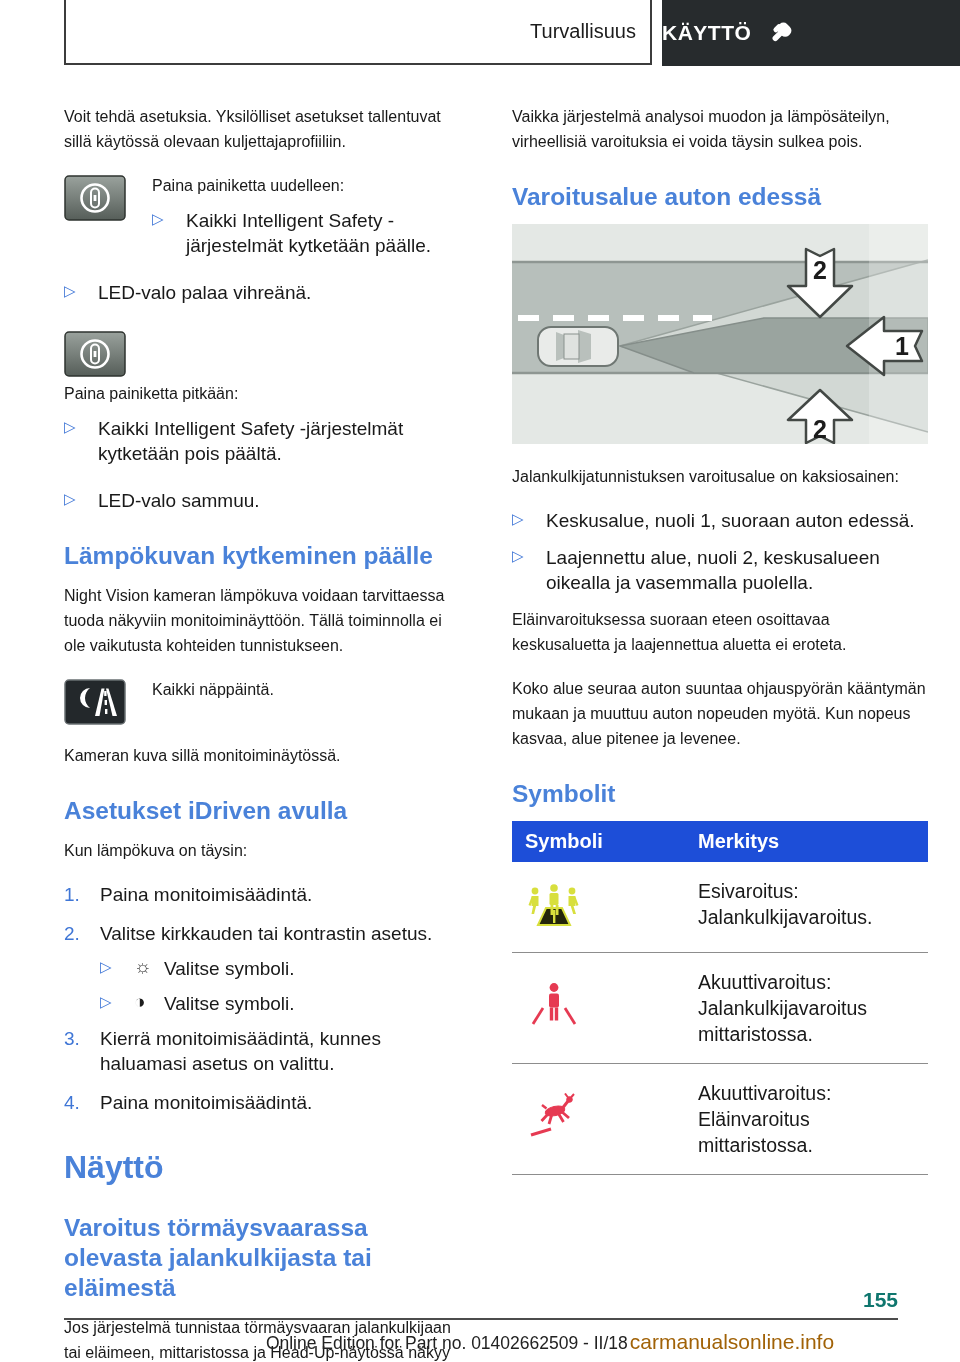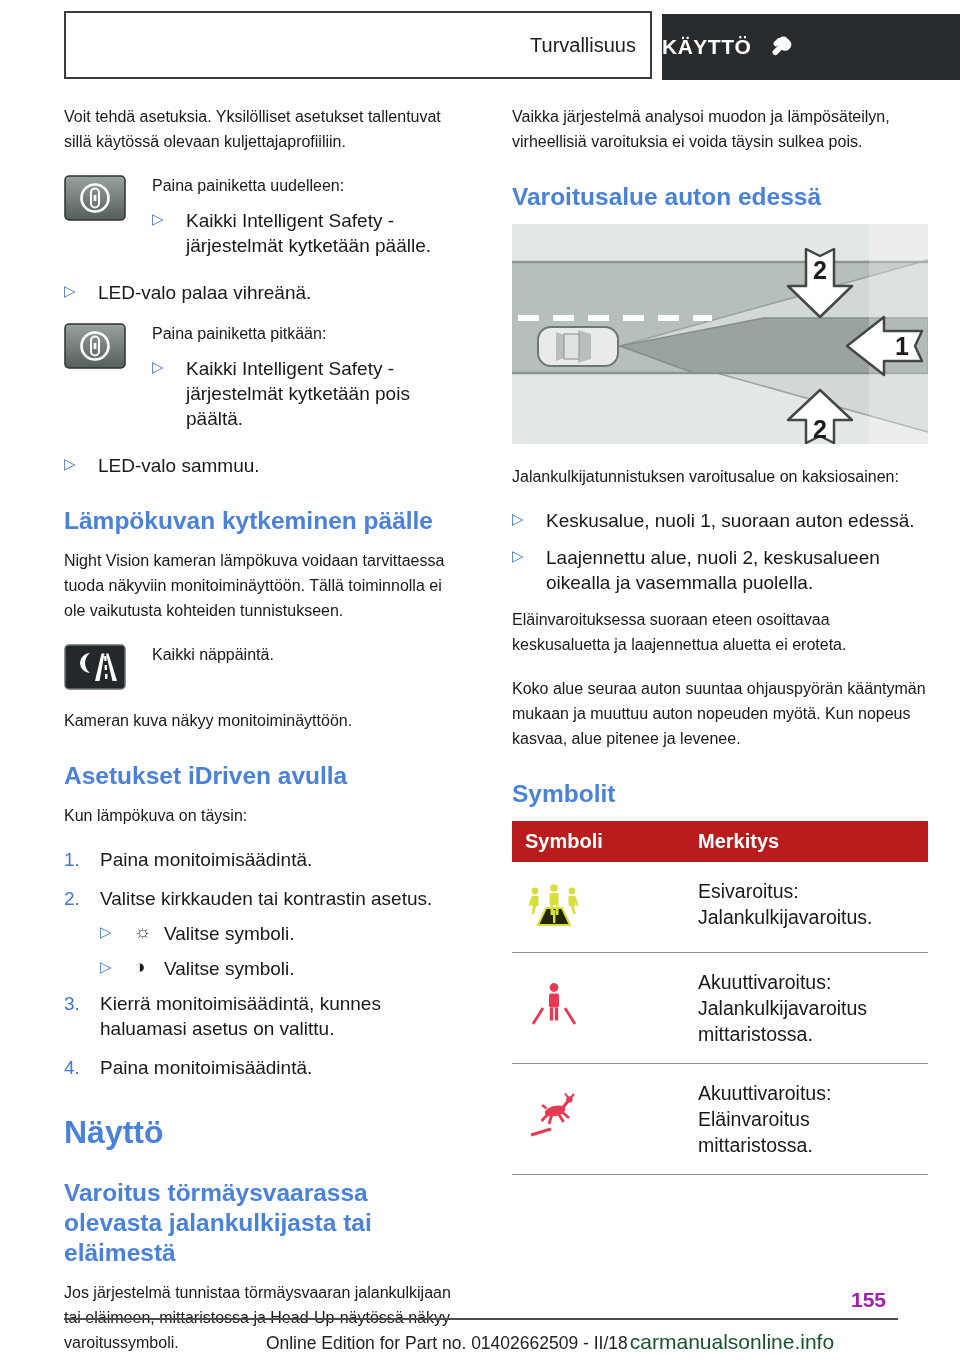--- a/index.html
+++ b/index.html
@@ -1,20 +1,20 @@
 <!DOCTYPE html>
 <html lang="fi"><head>
 <meta charset="utf-8">
 <style>
   html,body{margin:0;padding:0;}
   body{width:960px;height:1362px;background:#ffffff;font-family:"Liberation Sans","DejaVu Sans",sans-serif;color:#191919;position:relative;overflow:hidden;}
   .page{width:960px;height:1362px;position:relative;}
 
   
-  .hdr{position:absolute;top:14px;left:0;width:960px;height:66px;}
+  .hdr{position:absolute;top:0;left:0;width:960px;height:66px;}
   .hdr-box{position:absolute;left:64px;top:-3px;width:588px;height:68px;border:2px solid #3c3c3c;background:#fff;box-sizing:border-box;display:flex;align-items:center;justify-content:flex-end;padding-right:14px;}
   .hdr-section{font-size:20px;color:#1c1c1c;}
   .hdr-tab{position:absolute;left:662px;top:0;width:323px;height:66px;background:#272b2d;display:flex;align-items:center;justify-content:flex-start;gap:18px;}
   .hdr-chapter{color:#fff;font-size:21px;font-weight:bold;letter-spacing:.5px;}
 
   
   .content{position:absolute;top:104px;left:64px;width:864px;display:flex;gap:51px;}
   .col-l{width:397px;flex:none;}
   .col-r{width:416px;flex:none;}
   .p{font-size:16px;line-height:25px;margin:0 0 19px;}
@@ -37,31 +37,31 @@
   .substeps{margin:10px 0 2px;}
   .substeps .brow{margin-bottom:10px;}
   .glyph{display:inline-block;width:30px;color:#4b4b4b;font-size:19px;}
 
   
   .diagram{margin:8px 0 20px;}
   .diagram svg{display:block;}
 
   
   table.sym{width:100%;border-collapse:collapse;margin-top:4px;}
-  table.sym th{background:#b91c1c;color:#fff;font-size:20px;font-weight:bold;text-align:left;padding:9px 12px 9px 13px;}
+  table.sym th{background:#1d4ed8;color:#fff;font-size:20px;font-weight:bold;text-align:left;padding:9px 12px 9px 13px;}
   table.sym th:first-child{width:148px;}
   table.sym td{border-bottom:1.5px solid #8d8d8d;padding:16px 10px 16px 13px;font-size:19.5px;line-height:26px;vertical-align:top;}
   table.sym td.icon-cell{vertical-align:middle;}
 
   
-  .pageno{position:absolute;right:74px;bottom:50px;font-size:21px;font-weight:bold;color:#a21caf;}
+  .pageno{position:absolute;right:62px;bottom:50px;font-size:21px;font-weight:bold;color:#0f766e;}
   .f-line{position:absolute;left:64px;right:62px;bottom:42px;border-top:2.5px solid #4c4c4c;}
   .f-row{position:absolute;left:0;right:0;bottom:8px;display:flex;justify-content:center;align-items:baseline;transform:translateX(70px);}
   .f-edition{font-size:17.5px;color:#222;}
-  .f-mark{font-size:21px;color:#14532d;margin-left:2px;}
+  .f-mark{font-size:21px;color:#a16207;margin-left:2px;}
 </style>
 </head>
 <body>
 
 <div class="page">
 
   <div class="hdr">
     <div class="hdr-box">
       <span class="hdr-section">Turvallisuus</span>
     </div>
@@ -107,21 +107,21 @@
             <span class="btext">Kaikki Intelligent Safety -järjestelmät kytketään päälle.</span>
           </div>
         </div>
       </div>
 
       <div class="brow">
         <span class="tri">▷</span>
         <span class="btext">LED-valo palaa vihreänä.</span>
       </div>
 
-      <div class="iblock" style="margin-top:16px;">
+      <div class="iblock" style="margin-top:24px;flex-direction:column;">
         <div class="ibicon">
           <svg width="62" height="46" viewBox="0 0 62 46">
             <rect x="1" y="1" width="60" height="44" rx="4" fill="url(#isg1)" stroke="#2e332f" stroke-width="1.5"></rect>
             <circle cx="31" cy="23" r="13.5" fill="none" stroke="#ffffff" stroke-width="2.6"></circle>
             <rect x="27" y="13.5" width="8" height="19" rx="4" fill="none" stroke="#ffffff" stroke-width="2"></rect>
             <rect x="29.6" y="20" width="2.8" height="6" fill="#ffffff"></rect>
           </svg>
         </div>
         <div class="ibbody">
           <p class="p">Paina painiketta pitkään:</p>
@@ -150,21 +150,21 @@
             <rect x="40.2" y="12" width="2.4" height="5" fill="#ffffff"></rect>
             <rect x="40.6" y="21" width="2.4" height="5" fill="#ffffff"></rect>
             <rect x="41" y="30" width="2.4" height="5" fill="#ffffff"></rect>
           </svg>
         </div>
         <div class="ibbody">
           <p class="p">Kaikki näppäintä.</p>
         </div>
       </div>
 
-      <p class="p">Kameran kuva näkyy monitoiminäyttöön.</p>
+      <p class="p">Kameran kuva sillä monitoiminäytössä.</p>
 
       <h2 class="t">Asetukset iDriven avulla</h2>
       <p class="p">Kun lämpökuva on täysin:</p>
 
       <div class="step">
         <span class="snum">1.</span>
         <span class="stext">Paina monitoimisäädintä.</span>
       </div>
       <div class="step" style="margin-bottom:4px;">
         <span class="snum">2.</span>

